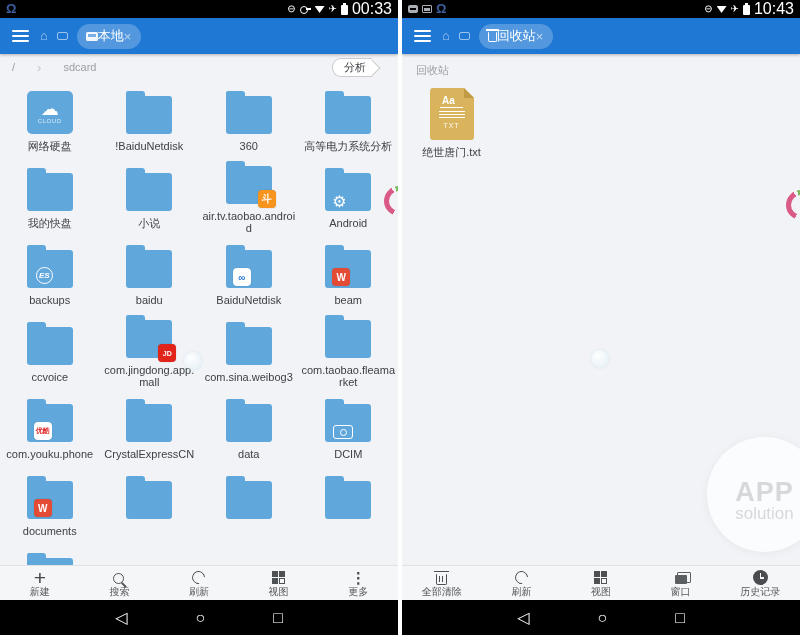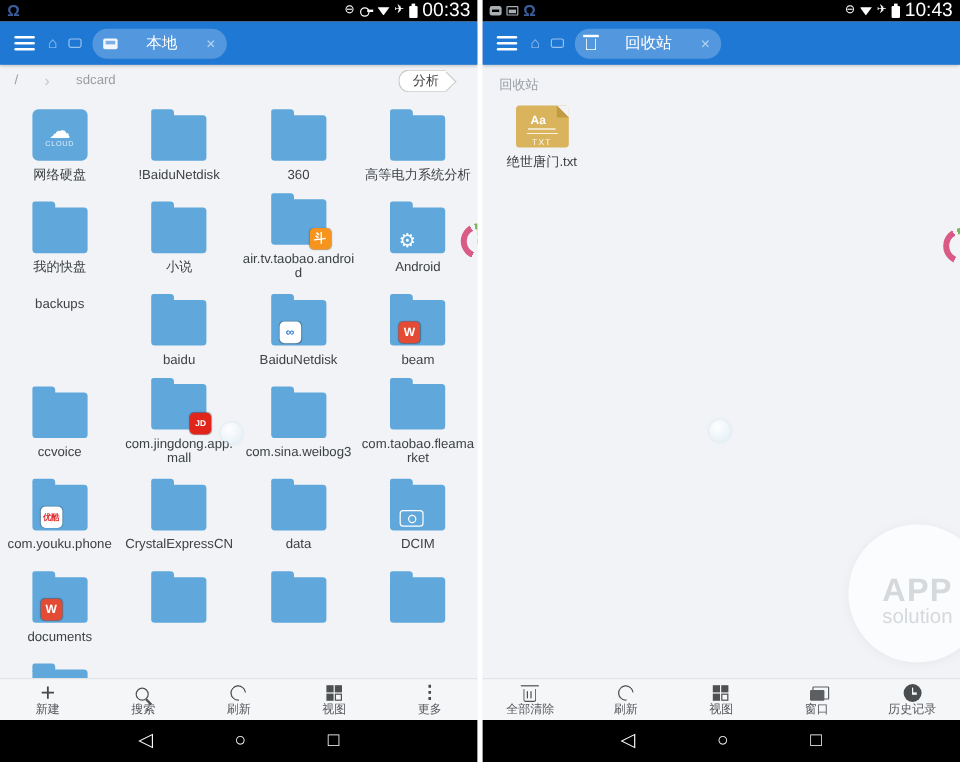--- a/index.html
+++ b/index.html
@@ -24,21 +24,21 @@
   .sb-batt { width:7px; height:10px; background:#fff; border-radius:1px; position:relative; margin-top:1px; }
   .sb-batt::before { content:""; position:absolute; top:-2px; left:2px; width:3px; height:2px; background:#fff; }
   .sb-time { color:#fff; font-size:16px; line-height:10px; }
 
   
   .appbar { height:36px; background:#1e78d4; display:flex; align-items:center; padding:0 10px; gap:9px; flex:none; position:relative; z-index:3; box-shadow:0 1px 3px rgba(0,0,0,.28); }
   .hamburger { display:flex; flex-direction:column; gap:3px; padding:4px 2px; cursor:pointer; }
   .hamburger span { width:17px; height:2px; background:#fff; border-radius:1px; }
   .ab-home { color:rgba(255,255,255,.6); font-size:13px; line-height:14px; }
   .ab-win { width:11px; height:8px; border:1.5px solid rgba(255,255,255,.55); border-radius:2px; }
-  .tab-pill { display:flex; align-items:center; gap:24px; background:rgba(255,255,255,.24); border-radius:14px; height:25px; padding:0 10px 0 9px; }
+  .tab-pill { display:flex; align-items:center; gap:0; background:rgba(255,255,255,.24); border-radius:14px; height:25px; padding:0 10px 0 9px; }
   .tab-label { color:#fff; font-size:13px; }
   .tab-close { color:rgba(255,255,255,.6); font-size:13px; line-height:13px; }
   .tab-screen { width:12px; height:9px; background:rgba(255,255,255,.92); border-radius:1.5px; position:relative; }
   .tab-screen::after { content:""; position:absolute; left:2px; top:2px; width:8px; height:3px; background:rgba(30,120,212,.55); }
   .tab-trash { width:9px; height:10px; border:1.3px solid #fff; border-top:none; border-radius:1px 1px 2px 2px; position:relative; margin-top:2px; }
   .tab-trash::before { content:""; position:absolute; left:-3px; top:-3px; width:13px; height:1.5px; background:#fff; }
 
   
   .content { flex:1; position:relative; overflow:hidden; }
   .crumbrow { height:26px; display:flex; align-items:center; padding:0 12px; gap:0; }
@@ -63,21 +63,21 @@
   .ov-glyph { left:7px; bottom:1px; color:#fff; font-size:16px; line-height:16px; }
   .ov-es { left:9px; bottom:4px; width:17px; height:17px; border:1.5px solid #fff; border-radius:50%; color:#fff; font-size:8px; font-style:italic; font-weight:bold; display:flex; align-items:center; justify-content:center; }
   .ov-tile { left:7px; bottom:2px; width:18px; height:18px; border-radius:4px; display:flex; align-items:center; justify-content:center; font-size:10px; font-weight:bold; box-shadow:0 0 1px rgba(0,0,0,.35); }
   .ov-tile.pos-right { left:auto; right:-4px; bottom:-4px; }
   .ov-cam { left:8px; bottom:3px; width:20px; height:14px; border:1.5px solid #fff; border-radius:3px; display:flex; align-items:center; justify-content:center; }
   .ov-cam .lens { width:7px; height:7px; border:1.5px solid #fff; border-radius:50%; }
 
   
   .section-label { padding:9px 14px 1px; font-size:11px; color:#9ba0a6; }
   .rcell { width:99px; display:flex; flex-direction:column; align-items:center; padding-top:9px; }
-  .doc { width:44px; height:35px; background:#d9b45c; border-radius:3px; position:relative; display:flex; flex-direction:column; align-items:center; padding-top:8px; }
+  .doc { width:44px; height:52px; background:#d9b45c; border-radius:3px; position:relative; display:flex; flex-direction:column; align-items:center; padding-top:8px; }
   .doc::before { content:""; position:absolute; top:0; right:0; width:0; height:0; border-top:10px solid #f1f3f6; border-left:10px solid transparent; }
   .doc::after { content:""; position:absolute; top:0; right:0; width:0; height:0; border-bottom:10px solid #c19a43; border-right:10px solid transparent; }
   .doc-aa { color:#fff; font-weight:bold; font-size:10px; line-height:10px; border-bottom:1px solid #fff; padding:0 8px 1px 2px; }
   .doc-lines { width:26px; height:8px; margin-top:3px; background:repeating-linear-gradient(to bottom,#fff 0 1px,transparent 1px 3px); }
   .doc-type { margin-top:3px; font-size:7px; color:rgba(255,255,255,.92); letter-spacing:1px; }
 
   
   .edge-logo { position:absolute; width:30px; height:30px; border-radius:50%; right:-16px;
     background:conic-gradient(from 0deg, #7cb85c 0deg 25deg, transparent 25deg 140deg, #4aa3dd 140deg 175deg, transparent 175deg 205deg, #d85a85 205deg 330deg, transparent 330deg 345deg, #7cb85c 345deg 360deg); }
   .edge-logo .hole { position:absolute; inset:5px; background:#f1f3f6; border-radius:50%; }
@@ -207,20 +207,25 @@
           </div>
           <div class="cell">
             <div class="icon-wrap">
               <div class="folder">
                 <span class="ov ov-glyph">⚙</span>
               </div>
             </div>
             <div class="cell-label">Android</div>
           </div>
           <div class="cell">
+            <div class="icon-wrap">
+              <div class="folder">
+                <span class="ov ov-es">ES</span>
+              </div>
+            </div>
             <div class="cell-label">backups</div>
           </div>
           <div class="cell">
             <div class="icon-wrap">
               <div class="folder"></div>
             </div>
             <div class="cell-label">baidu</div>
           </div>
           <div class="cell">
             <div class="icon-wrap">

